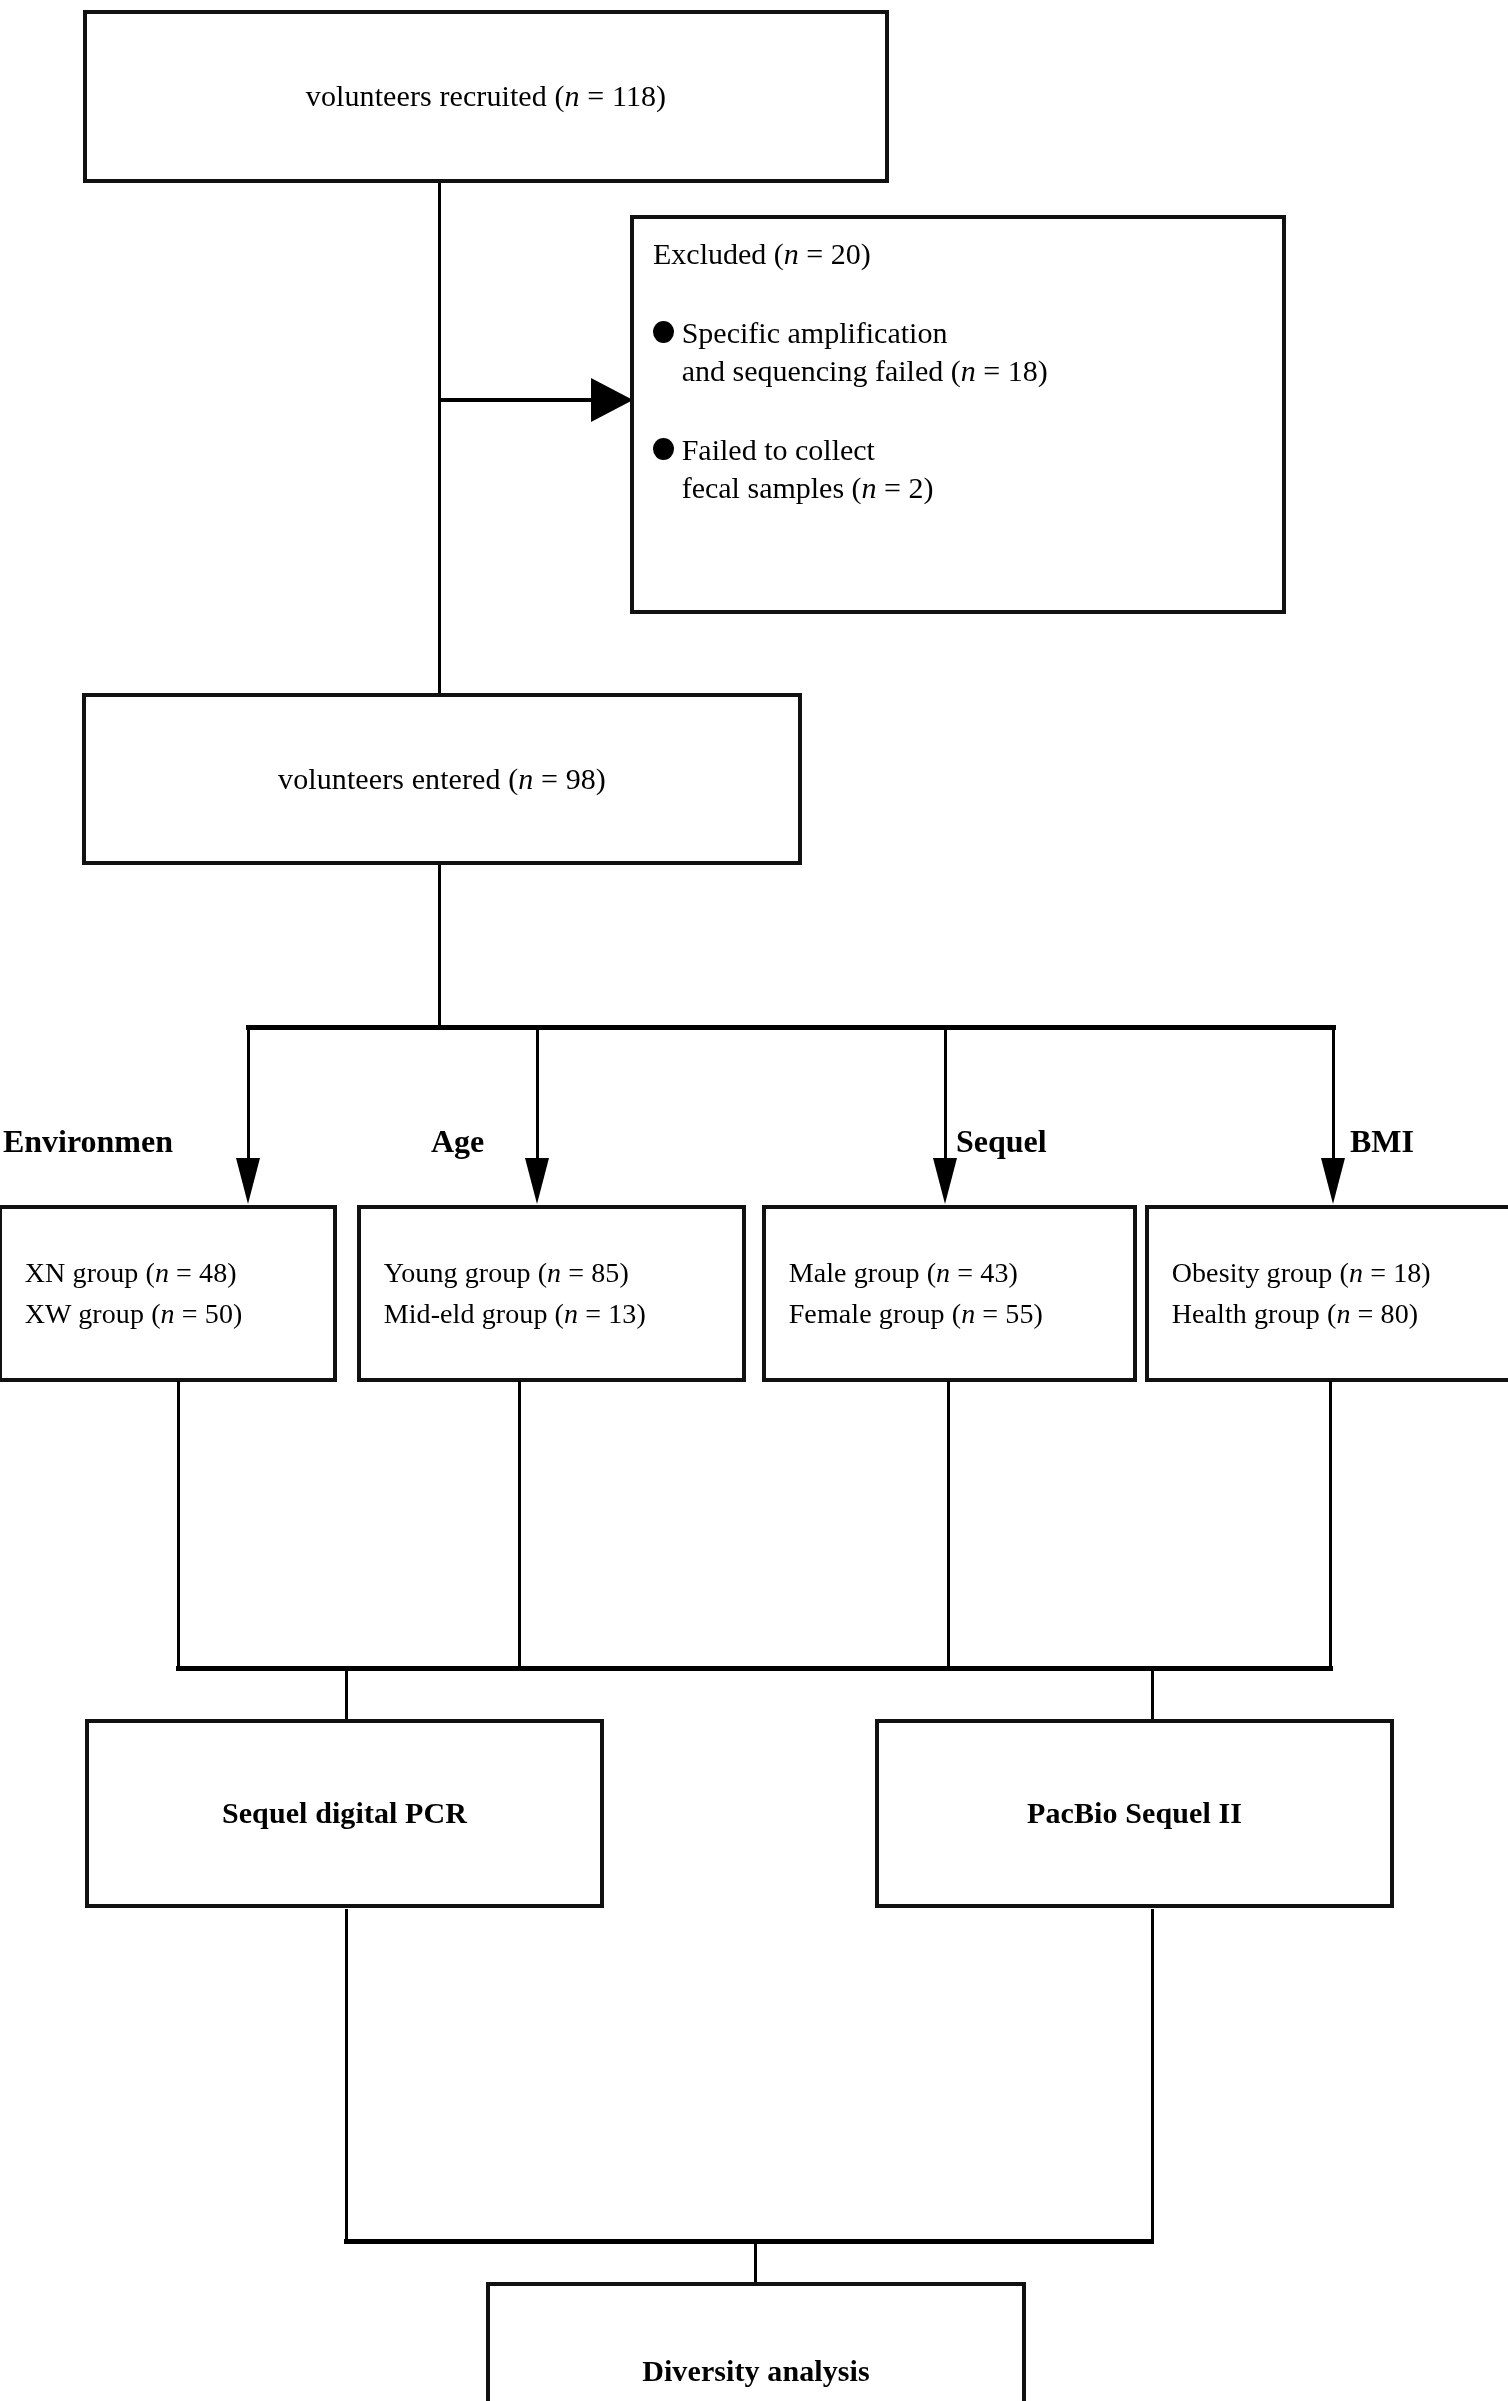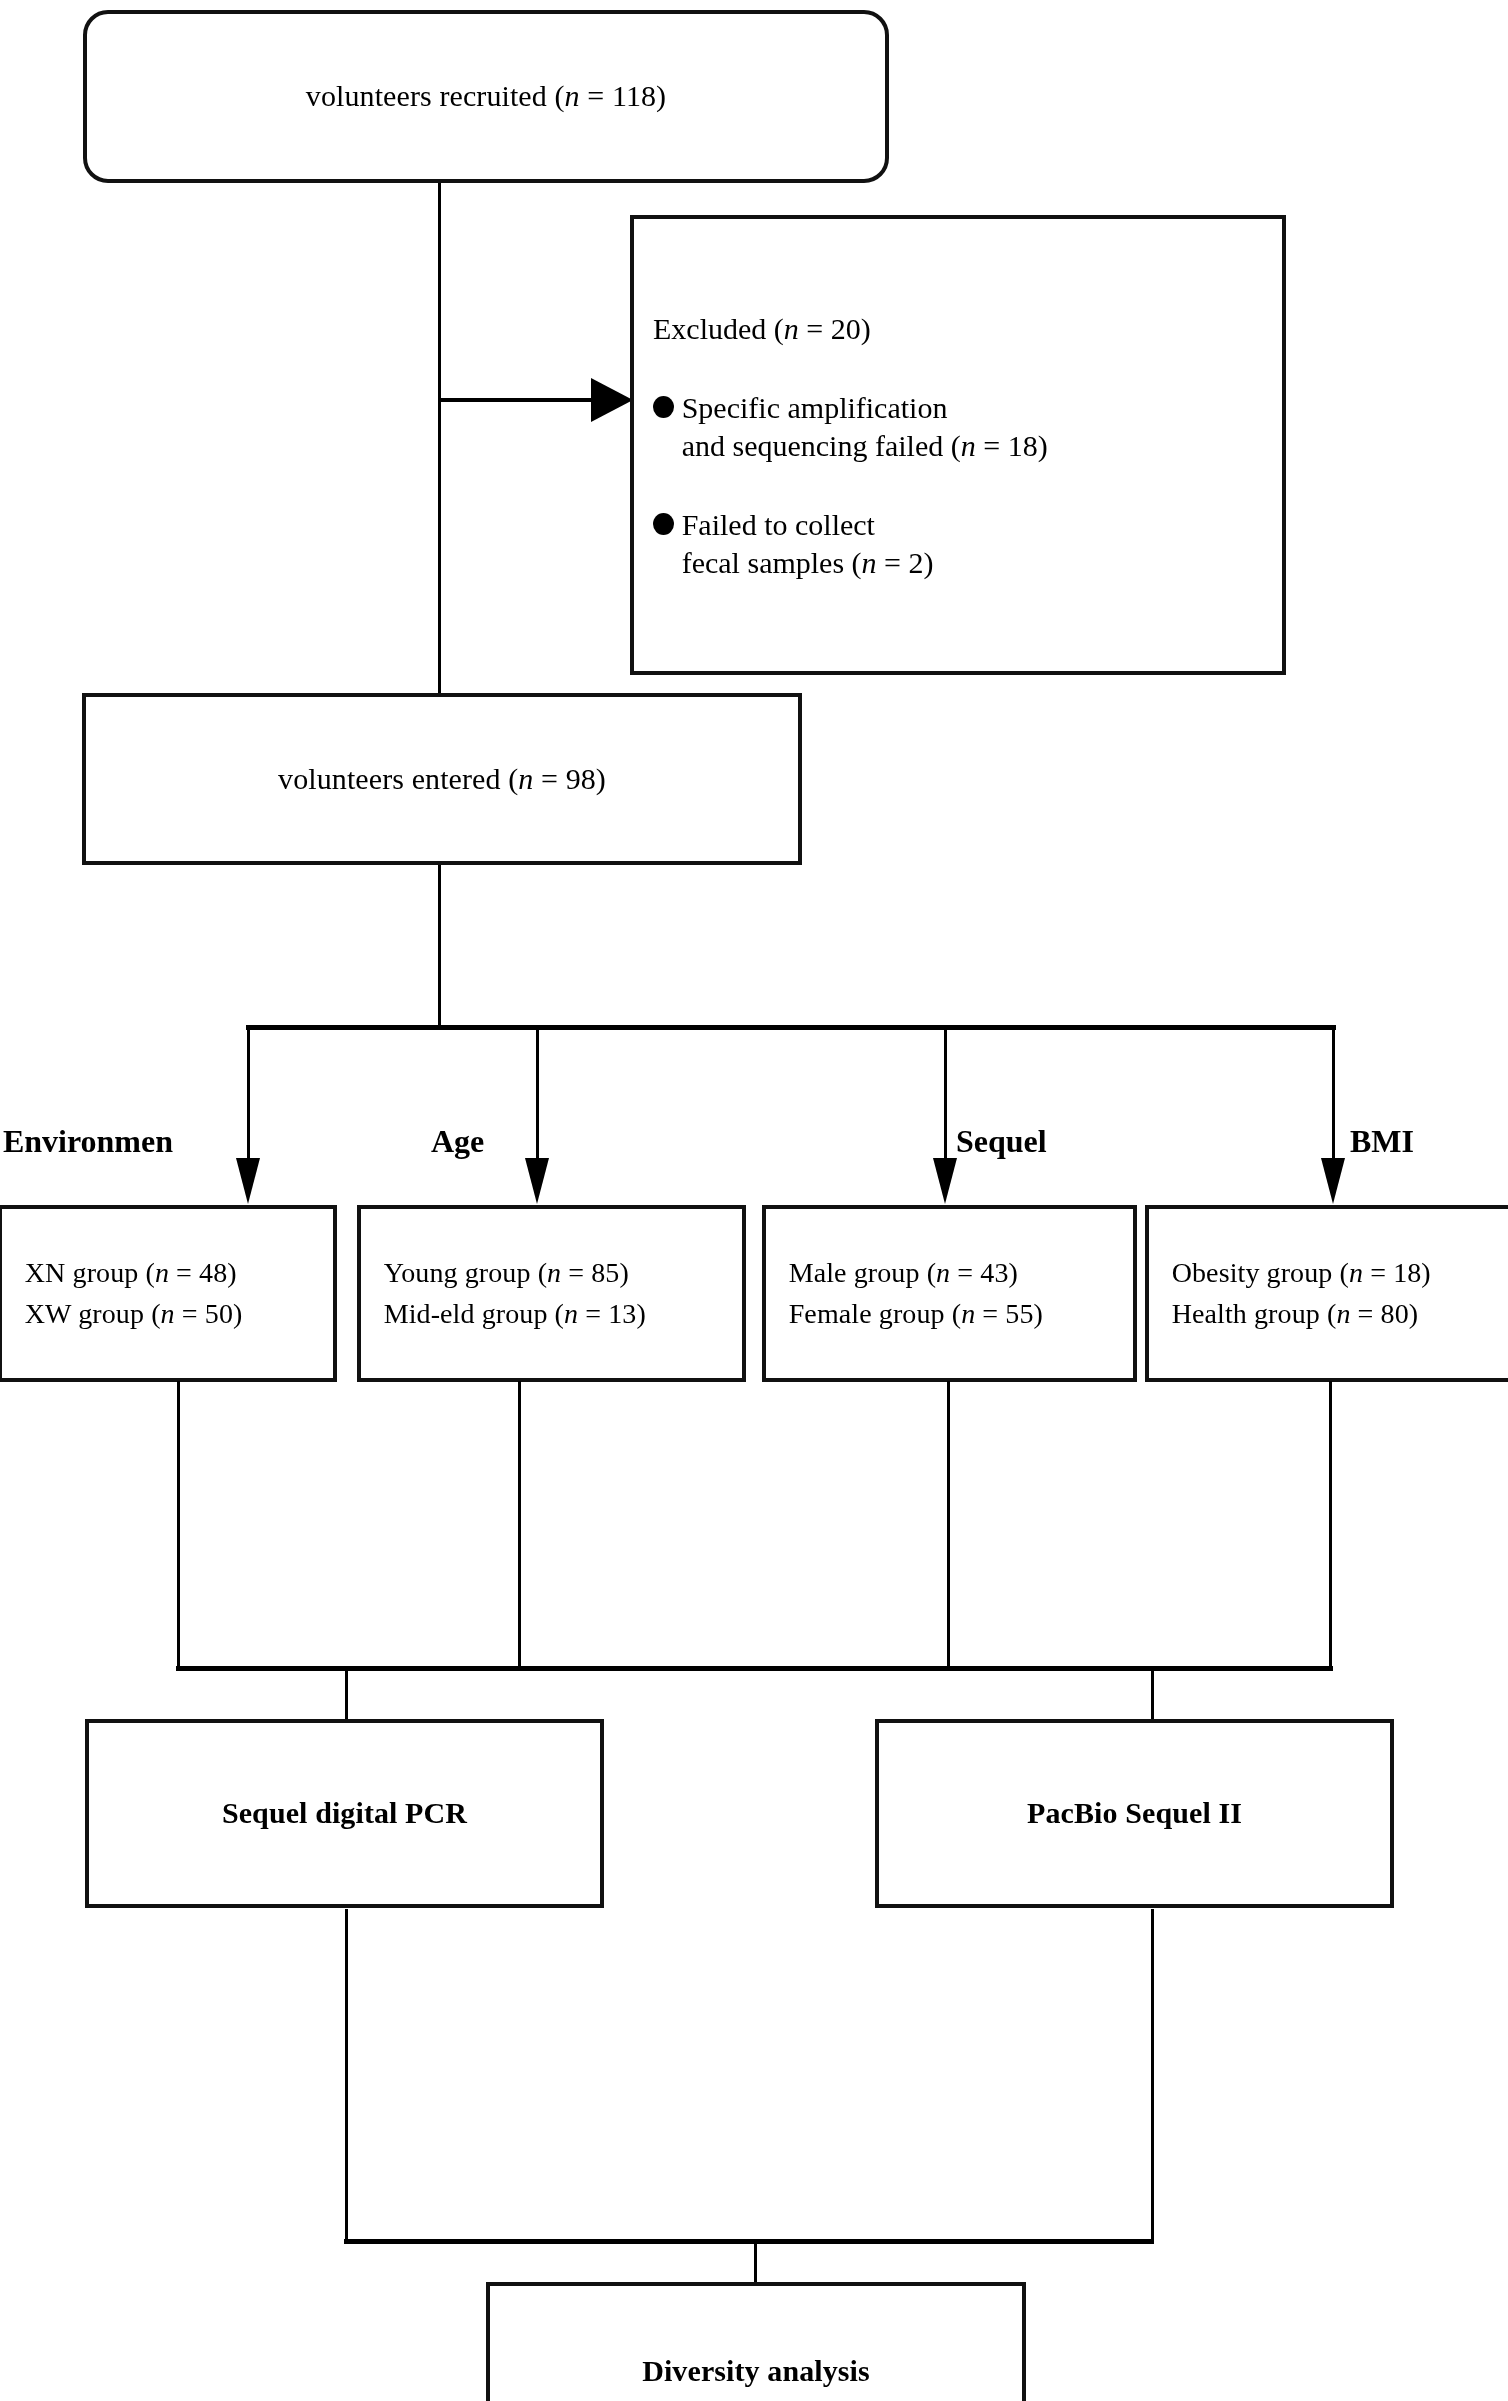--- a/index.html
+++ b/index.html
@@ -114,30 +114,30 @@
     font-weight: bold;
     white-space: nowrap;
     line-height: 1;
   }
 </style>
 </head>
 <body>
 
 <div id="stage">
 
-  <div class="node center-h" style="left:83px; top:9.6px; width:806px; height:173px;border-radius:25px;">
+  <div class="node center-h" style="left:83px; top:9.6px; width:806px; height:173px;">
     <div class="node-text">volunteers recruited (<i class="nvar">n</i> = 118)</div>
   </div>
 
   <div class="vline" style="left:438px; top:183px; width:3.4px; height:514px;"></div>
 
   <div class="hline" style="left:438px; top:398px; width:158px; height:3.8px;"></div>
   <div class="arrow-right" style="left:591px; top:378px;"></div>
 
-  <div class="node left-h" style="left:630px; top:215px; width:656px; height:460px; justify-content:center;font-family:Liberation Serif, serif;">
+  <div class="node left-h" style="left:630px; top:215px; width:656px; height:399px; justify-content:flex-start;font-family:Liberation Serif, serif;">
     <div class="excl-wrap">
       <div class="excl-title">Excluded (<i class="nvar">n</i> = 20)</div>
 
       <div class="bullet-row">
         <span class="bullet-dot"></span>
         <span class="bullet-text">
           <span>Specific amplification</span><br>
           <span>and sequencing failed (<i class="nvar">n</i> = 18)</span>
         </span>
       </div>

